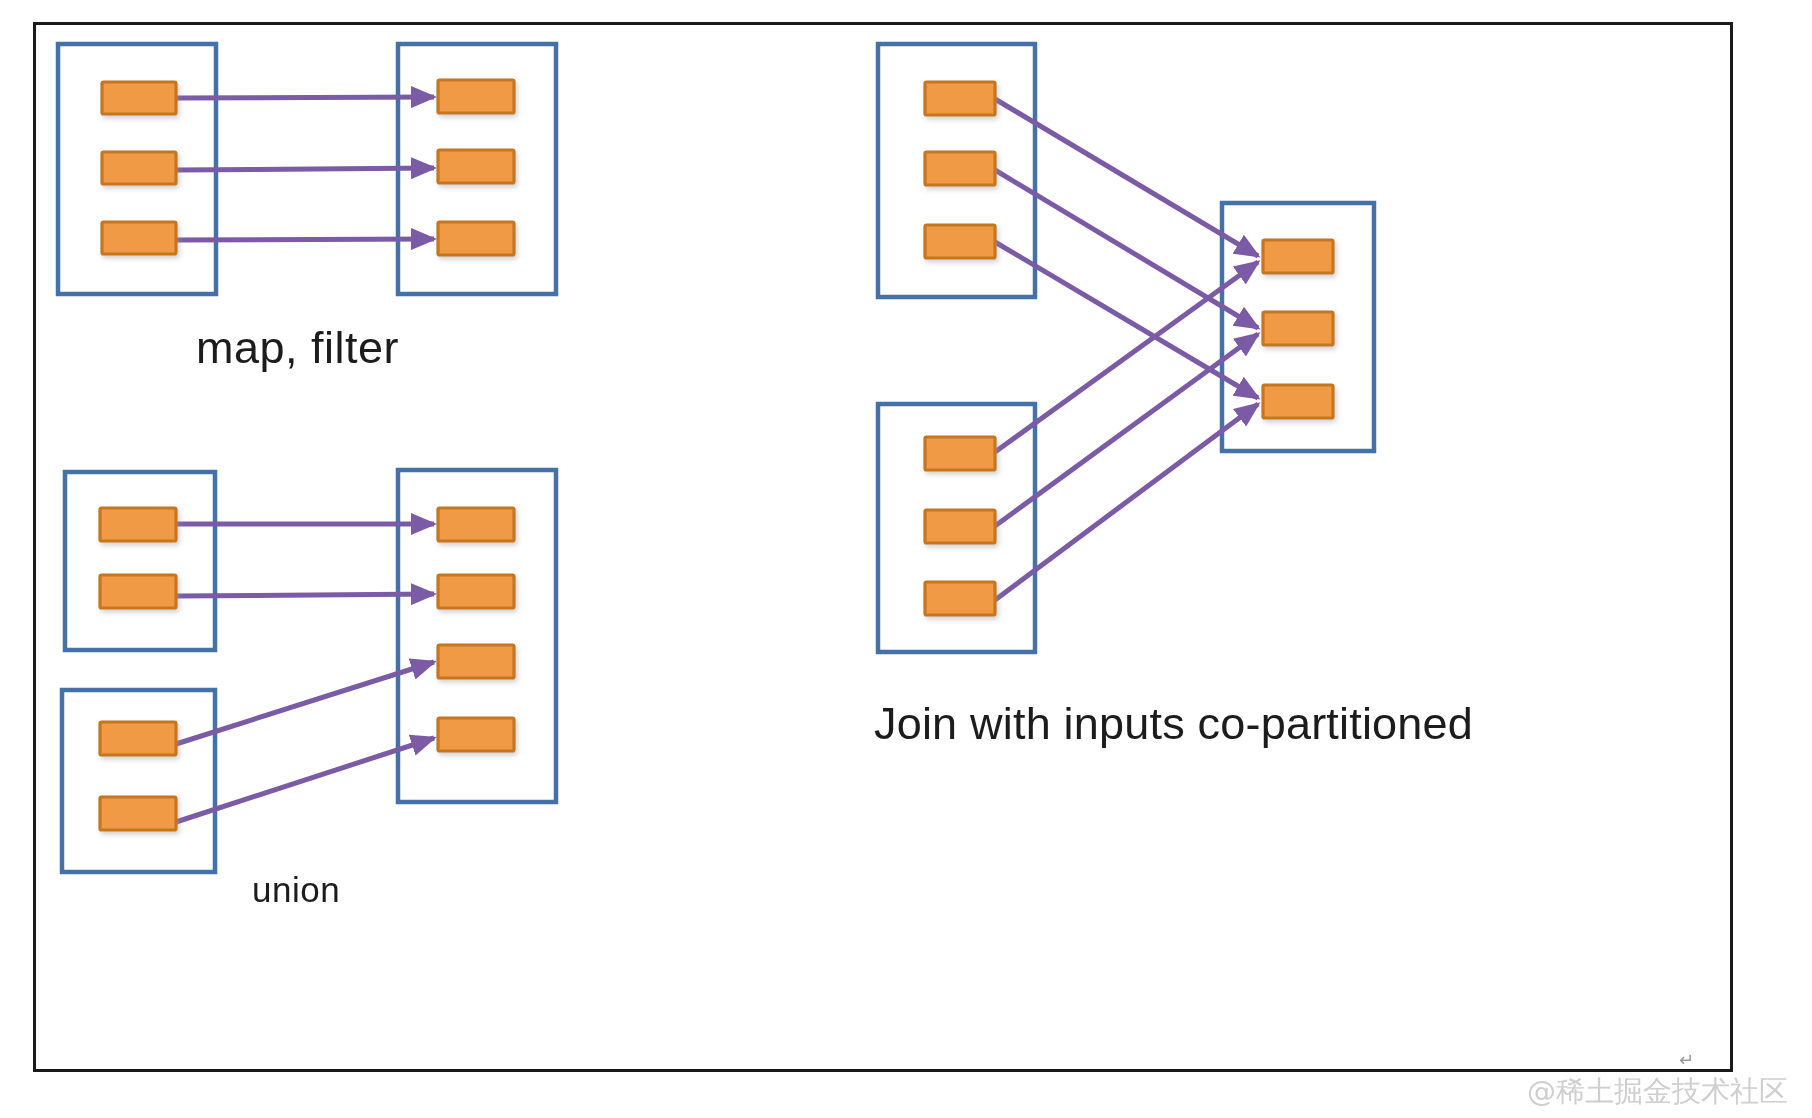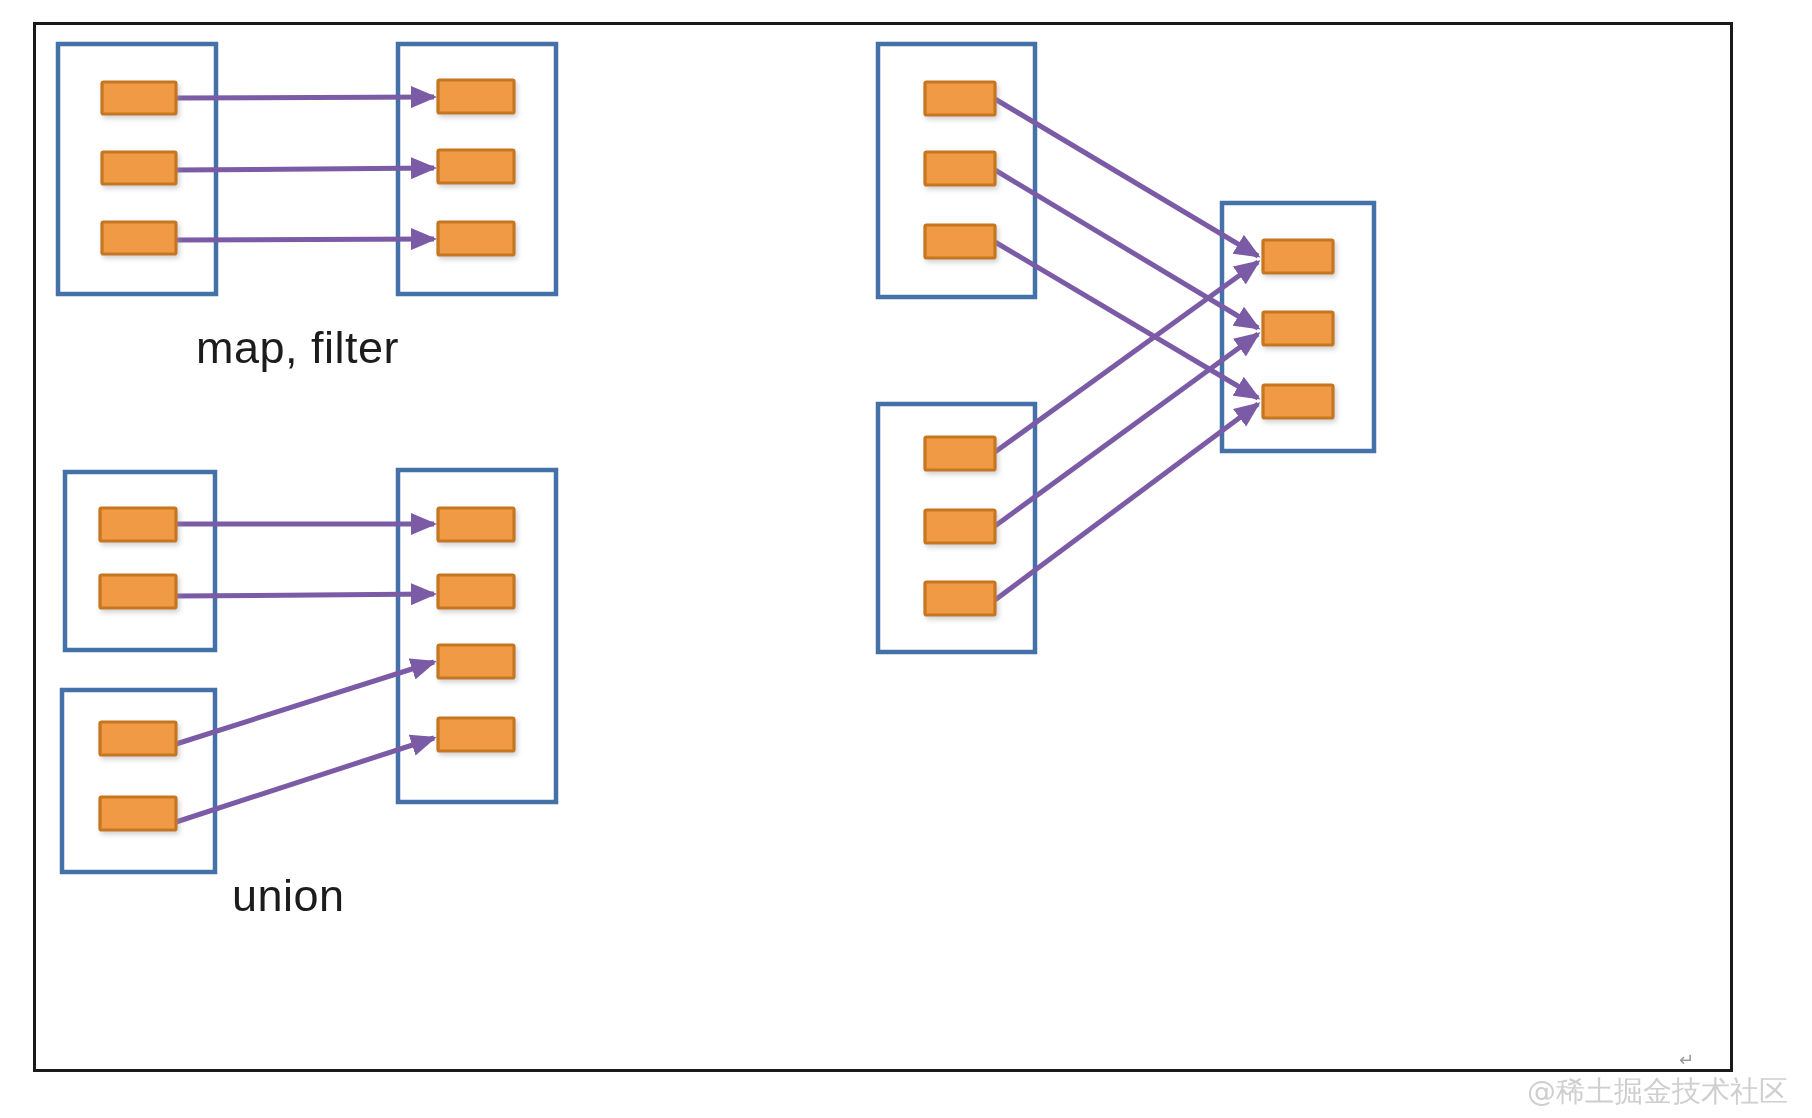--- a/index.html
+++ b/index.html
@@ -42,23 +42,23 @@
     white-space: nowrap;
     font-weight: 400;
   }
   #label-map-filter {
     left: 196px;
     top: 322px;
     font-size: 45px;
     letter-spacing: 0.5px;
   }
   #label-union {
-    left: 232px;
+    left: 252px;
     top: 870px;
-    font-size: 45px;
+    font-size: 35px;
     letter-spacing: 0.5px;
   }
   #label-join {
     left: 874px;
     top: 698px;
     font-size: 45px;
     letter-spacing: 0.2px;
   }
   #watermark {
     position: absolute;
@@ -142,16 +142,17 @@
         <rect x="1263" y="240" width="70" height="33" fill="#F09A44" stroke="#C6761F" stroke-width="3.2" rx="1.5" filter="url(#softshadow)"></rect>
         <rect x="1263" y="312" width="70" height="33" fill="#F09A44" stroke="#C6761F" stroke-width="3.2" rx="1.5" filter="url(#softshadow)"></rect>
         <rect x="1263" y="385" width="70" height="33" fill="#F09A44" stroke="#C6761F" stroke-width="3.2" rx="1.5" filter="url(#softshadow)"></rect>
       </g>
   </svg>
 
   <div class="label-text" id="label-map-filter">map, filter</div>
 
   <div class="label-text" id="label-union">union</div>
 
+  <div class="label-text" id="label-join">Join with inputs co-partitioned</div>
 
   <div id="caret-mark">↵</div>
   <div id="watermark">@稀土掘金技术社区</div>
 </div>
 
 </body></html>

